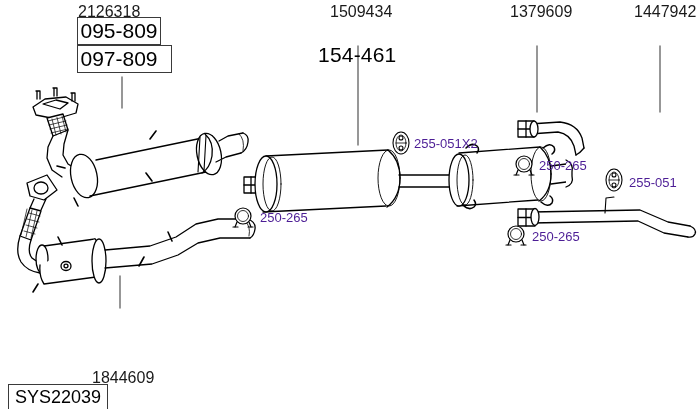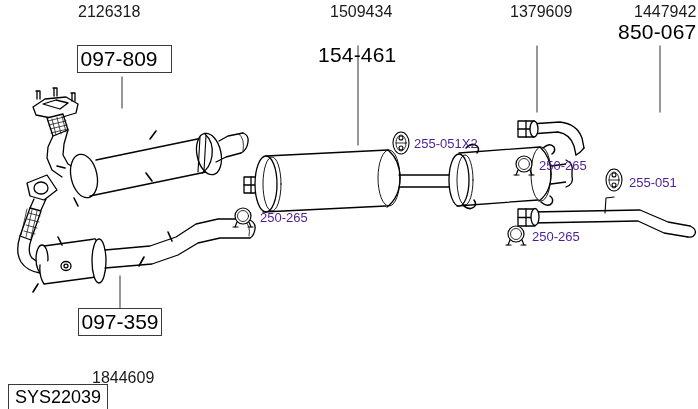--- a/index.html
+++ b/index.html
@@ -245,31 +245,30 @@
         <line x1="122" y1="77" x2="122" y2="108"></line>
         <line x1="358" y1="46" x2="358" y2="145"></line>
         <line x1="537" y1="46" x2="537" y2="112"></line>
         <line x1="660" y1="46" x2="660" y2="112"></line>
         <line x1="120" y1="276" x2="120" y2="308"></line>
       </g>
     </g>
   </svg>
 
   <div class="ref-small" style="left:78px; top:3px;">2126318</div>
+  <div class="boxed-code" style="left:77px; top:17px; width:82px; text-align:center; padding-left:0; padding-right:0;">095-809</div>
   <div class="boxed-code" style="left:77px; top:45px; width:82px; text-align:center; padding-left:0; padding-right:11px;">097-809</div>
 
   <div class="ref-small" style="left:330px; top:3px;">1509434</div>
   <div class="big-code" style="left:318px; top:20px;margin-top:23px;">154-461</div>
 
   <div class="ref-small" style="left:510px; top:3px;">1379609</div>
 
   <div class="ref-small" style="left:634px; top:3px;">1447942</div>
-  <div class="big-code" style="left:618px; top:20px;">850-067</div>
-
-  <div class="boxed-code" style="left:78px; top:308px; width:82px; text-align:center; padding-left:0; padding-right:0;">097-359</div>
+
   <div class="ref-small" style="left:92px; top:369px;">1844609</div>
 
   <div class="sys-box" style="left:8px; top:384px;">SYS22039</div>
 
   <div class="part-label" style="left:260px; top:210px;">250-265</div>
 
   <div class="part-label" style="left:414px; top:136px;">255-051X2</div>
 
   <div class="part-label" style="left:539px; top:158px;">250-265</div>
 

